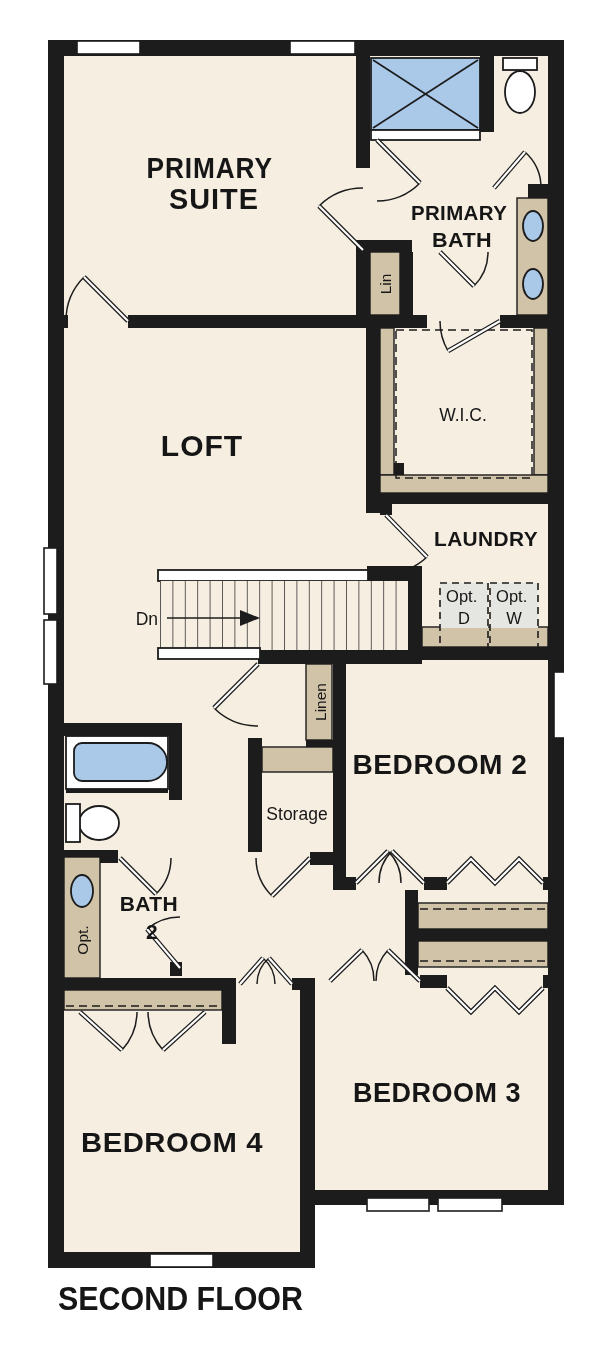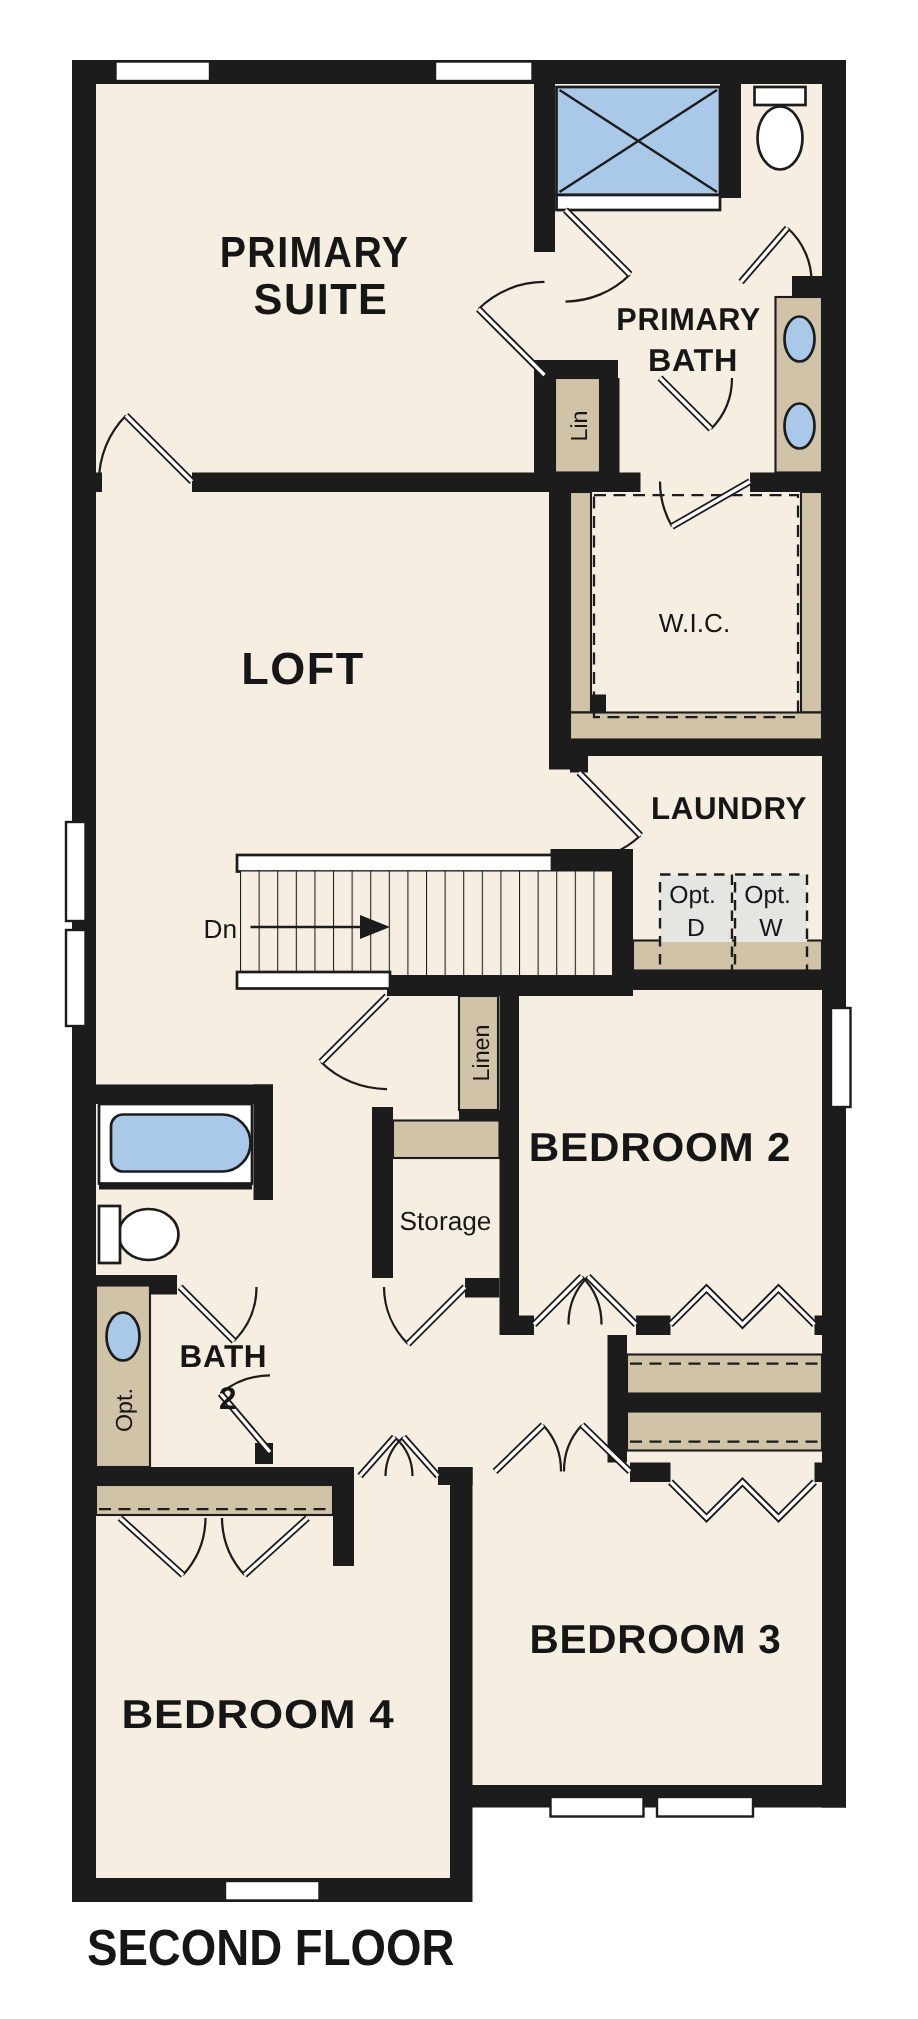--- a/index.html
+++ b/index.html
@@ -1,20 +1,20 @@
 <!DOCTYPE html>
 <html style="--floor: #f6eee1; --wall: #1c1c1c; --fixture: #aac9e9; --counter: #d1c3a7; --appliance: #e5e5e1; --page: #ffffff;"><head>
 <meta charset="utf-8">
 <style>
   :root{
     --floor:#f6eee1; --wall:#1c1c1c; --fixture:#aac9e9;
     --counter:#d1c3a7; --appliance:#e5e5e1; --page:#ffffff;
   }
   html,body{margin:0;padding:0;background:var(--page);}
-  .plan-wrap{position:relative;width:612px;height:1346px;background:var(--page);overflow:hidden;}
+  .plan-wrap{position:relative;width:564px;height:1346px;background:var(--page);overflow:hidden;}
   svg{display:block}
   .floor{fill:var(--floor);}
   .wall{fill:var(--wall);}
   .tan{fill:var(--counter);stroke:var(--wall);stroke-width:1.4;}
   .blue{fill:var(--fixture);stroke:var(--wall);stroke-width:1.8;}
   .whitefix{fill:#fff;stroke:var(--wall);stroke-width:1.8;}
   .win{fill:#fff;stroke:var(--wall);stroke-width:1.6;}
   .rail{fill:#fff;stroke:var(--wall);stroke-width:1.8;}
   .xline{stroke:var(--wall);stroke-width:1.6;}
   .leafb{stroke:var(--wall);stroke-width:4.6;fill:none;}

